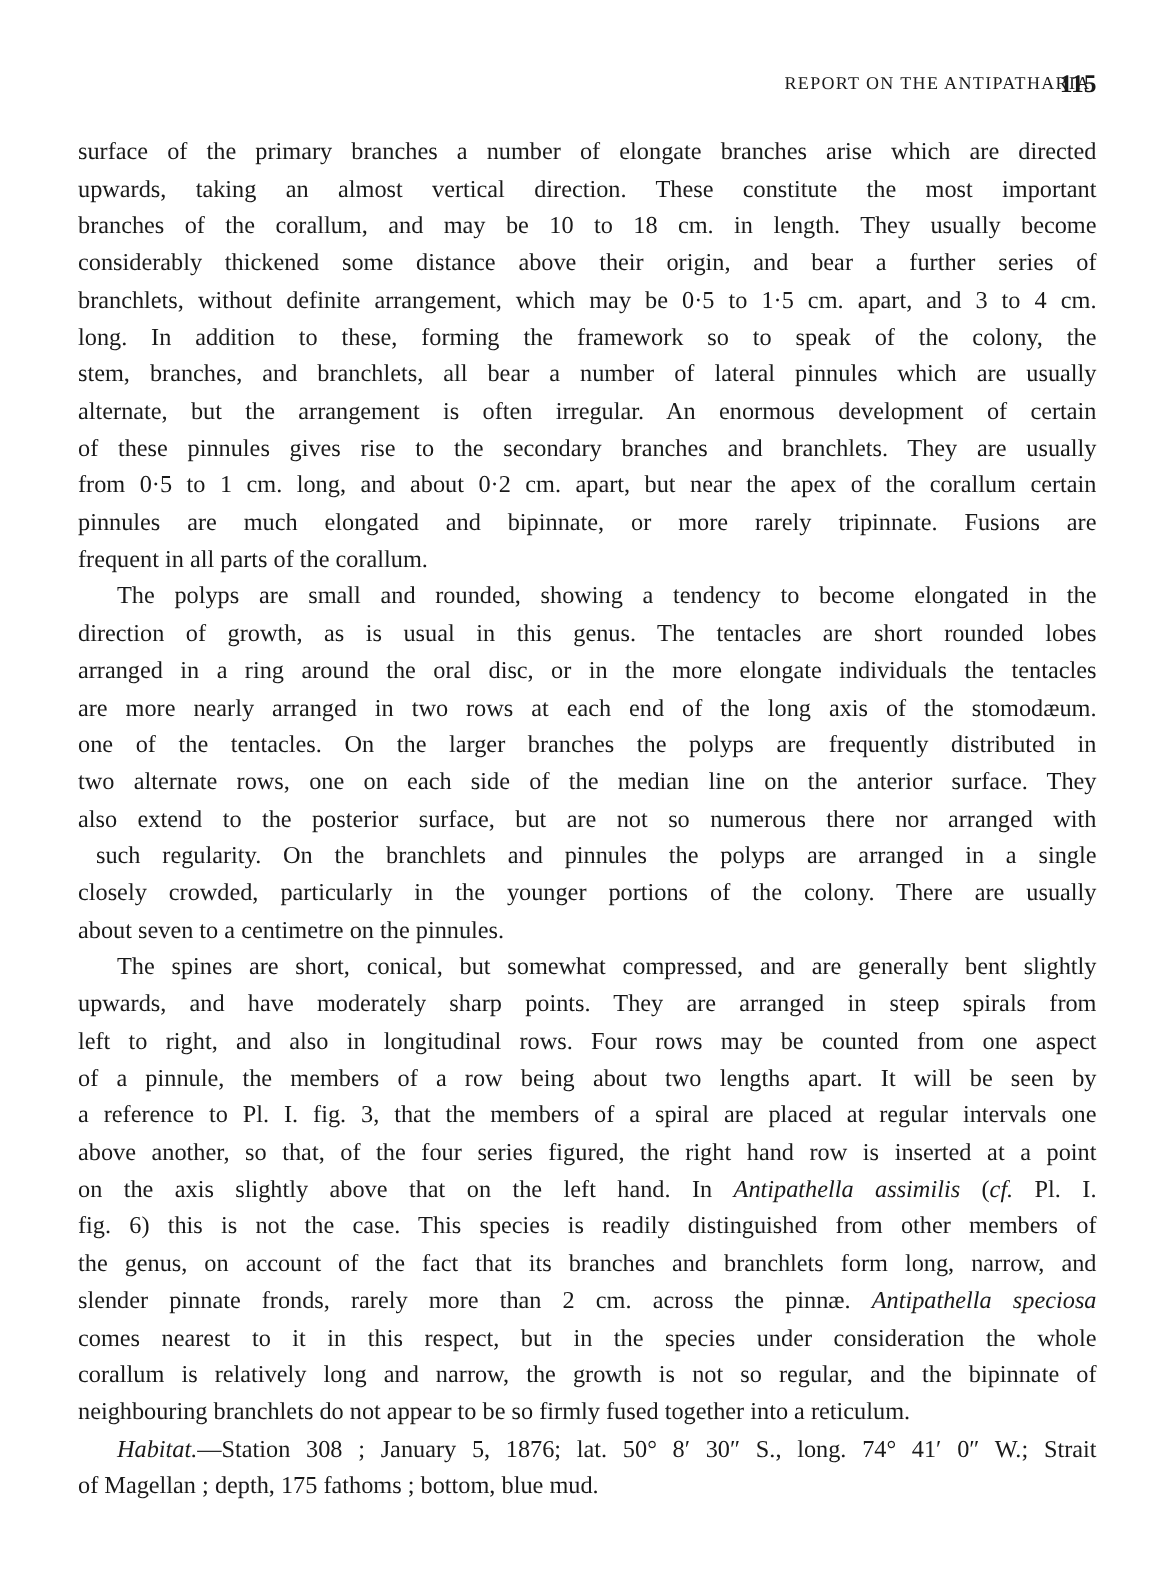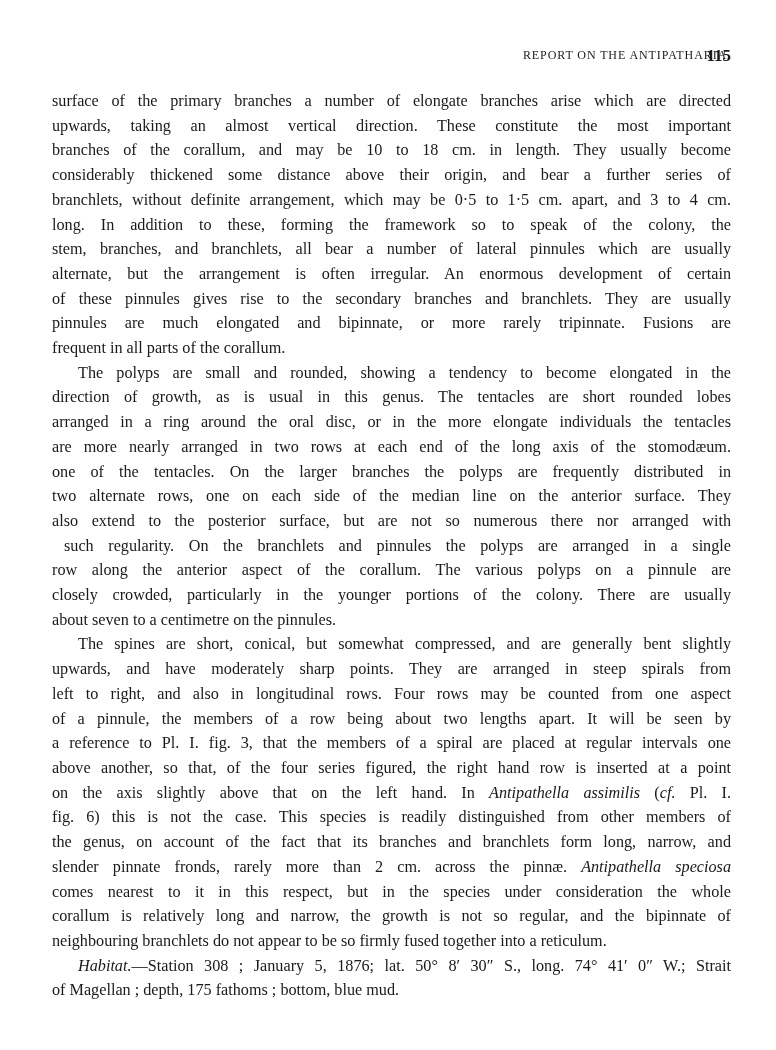--- a/index.html
+++ b/index.html
@@ -31,34 +31,34 @@
     <div class="para cont">
       <span class="line" style="white-space: nowrap;">surface of the primary branches a number of elongate branches arise which are directed</span>
       <span class="line" style="white-space: nowrap;">upwards, taking an almost vertical direction.  These constitute the most important</span>
       <span class="line" style="white-space: nowrap;">branches of the corallum, and may be 10 to 18 cm. in length.  They usually become</span>
       <span class="line" style="white-space: nowrap;">considerably thickened some distance above their origin, and bear a further series of</span>
       <span class="line" style="white-space: nowrap;">branchlets, without definite arrangement, which may be 0·5 to 1·5 cm. apart, and 3 to 4 cm.</span>
       <span class="line" style="white-space: nowrap;">long.  In addition to these, forming the framework so to speak of the colony, the</span>
       <span class="line" style="white-space: nowrap;">stem, branches, and branchlets, all bear a number of lateral pinnules which are usually</span>
       <span class="line" style="white-space: nowrap;">alternate, but the arrangement is often irregular.  An enormous development of certain</span>
       <span class="line" style="white-space: nowrap; font-family: Liberation Serif, serif;">of these pinnules gives rise to the secondary branches and branchlets.  They are usually</span>
+      <span class="line" style="white-space: nowrap;">from 0·5 to 1 cm. long, and about 0·2 cm. apart, but near the apex of the corallum certain</span>
       <span class="line" style="white-space: nowrap;">pinnules are much elongated and bipinnate, or more rarely tripinnate.  Fusions are</span>
       <span class="line last" style="white-space: nowrap;">frequent in all parts of the corallum.</span>
     </div>
 
     <div class="para cont">
       <span class="line ind" style="white-space: nowrap;">The polyps are small and rounded, showing a tendency to become elongated in the</span>
       <span class="line" style="white-space: nowrap;">direction of growth, as is usual in this genus.  The tentacles are short rounded lobes</span>
       <span class="line" style="white-space: nowrap;">arranged in a ring around the oral disc, or in the more elongate individuals the tentacles</span>
       <span class="line" style="white-space: nowrap;">are more nearly arranged in two rows at each end of the long axis of the stomodæum.</span>
       <span class="line" style="white-space: nowrap;">one of the tentacles.  On the larger branches the polyps are frequently distributed in</span>
       <span class="line" style="white-space: nowrap;">two alternate rows, one on each side of the median line on the anterior surface.  They</span>
       <span class="line" style="white-space: nowrap;">also extend to the posterior surface, but are not so numerous there nor arranged with</span>
       <span class="line" style="white-space: nowrap; margin-left: 12px;">such regularity.  On the branchlets and pinnules the polyps are arranged in a single</span>
-      <span class="line" style="white-space: nowrap;">row along the anterior aspect of the corallum.  The various polyps on a pinnule are</span>
       <span class="line" style="white-space: nowrap;">closely crowded, particularly in the younger portions of the colony.   There are usually</span>
       <span class="line last" style="white-space: nowrap;">about seven to a centimetre on the pinnules.</span>
     </div>
 
     <div class="para cont">
       <span class="line ind" style="white-space: nowrap;">The spines are short, conical, but somewhat compressed, and are generally bent slightly</span>
       <span class="line" style="white-space: nowrap;">upwards, and have moderately sharp points.  They are arranged in steep spirals from</span>
       <span class="line" style="white-space: nowrap;">left to right, and also in longitudinal rows.  Four rows may be counted from one aspect</span>
       <span class="line" style="white-space: nowrap;">of a pinnule, the members of a row being about two lengths apart.  It will be seen by</span>
       <span class="line" style="white-space: nowrap;">a reference to Pl. I. fig. 3, that the members of a spiral are placed at regular intervals one</span>

